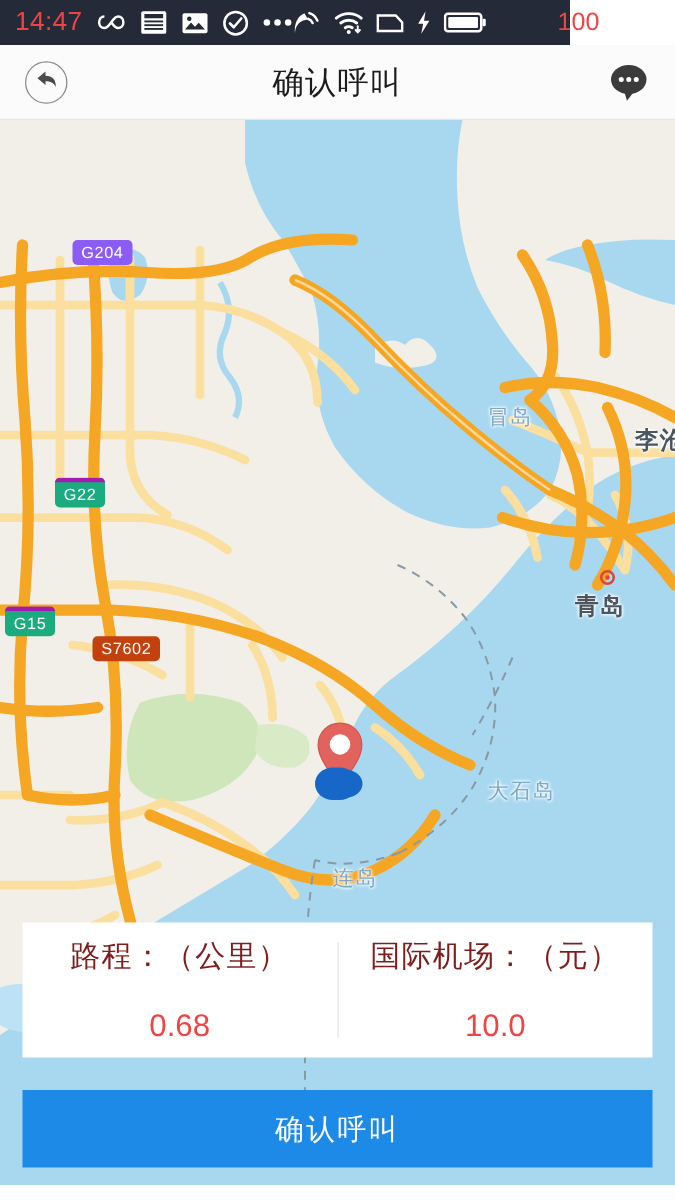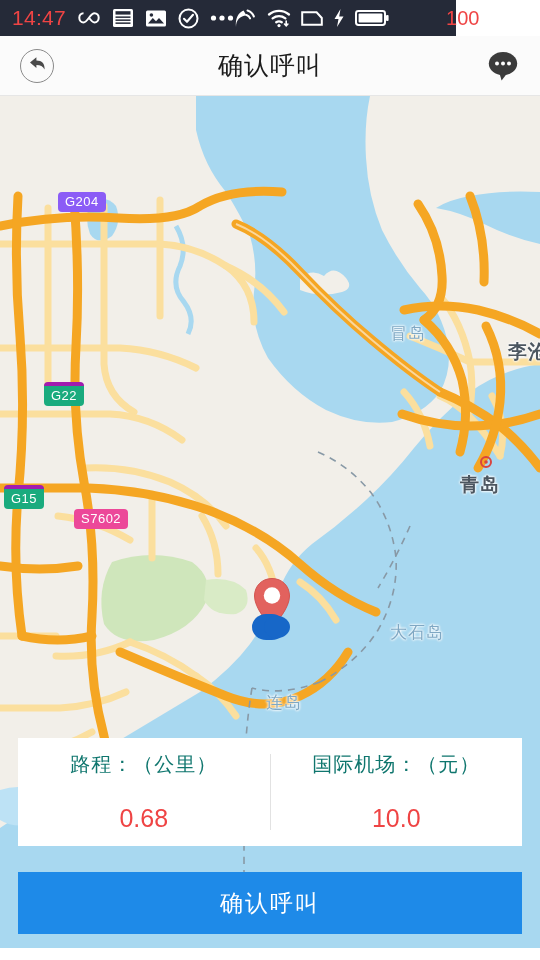--- a/index.html
+++ b/index.html
@@ -52,21 +52,21 @@
   }
   .mlabel.sea{ color:#7fa8c4; }
   .mlabel.city{ color:#4c5660; font-size:19px; font-weight:bold; }
   .mlabel.air{ color:#6f7f93; font-size:18px; line-height:1.15; text-align:center;}
   .shield{
     position:absolute; font-size:13px; color:#fff; padding:2px 7px 3px;
     border-radius:4px; font-family:"Liberation Sans",sans-serif; letter-spacing:.5px;
   }
   .shield.red{ background:#8b5cf6; }
   .shield.green{ background:#1aab7e; border-top:4px solid #a21caf; border-radius:4px;}
-  .shield.green2{ background:#ec4899; }
+  .shield.green2{ background:#c2410c; }
 
   
   #pin{ position:absolute; left:252px; top:481px; width:40px; height:52px; }
   #mydot{
     position:absolute; left:252px; top:518px; width:34px;height:26px;
     background:#1767c8; border-radius:50%/60%;
   }
   #mydot2{
     position:absolute; left:264px; top:520px; width:26px;height:22px;
     background:#1767c8; border-radius:50%;
@@ -75,21 +75,21 @@
   
   #info-card{
     position:absolute; left:18px; top:738px; width:504px; height:108px;
     background:#ffffff; display:flex;
   }
   .info-col{
     flex:1; display:flex; flex-direction:column;
     align-items:center; justify-content:center; gap:26px;
   }
   #info-divider{ width:1px; background:#e2e2e2; margin:16px 0; }
-  .info-head{ font-size:20px; color:#0f766e; letter-spacing:1px; }
+  .info-head{ font-size:24px; color:#7f1d1d; letter-spacing:1px; }
   .info-val{ font-size:25px; color:#ef4444; font-family:"Liberation Sans",sans-serif; }
 
   
   #confirm-btn{
     position:absolute; left:18px; top:872px; width:504px; height:62px;
     background:#1e8ae8; color:#ffffff; border:none;
     font-size:23px; letter-spacing:2px; cursor:pointer;
     font-family:"DejaVu Sans","Liberation Sans",sans-serif;
     display:flex; align-items:center; justify-content:center;
   }

